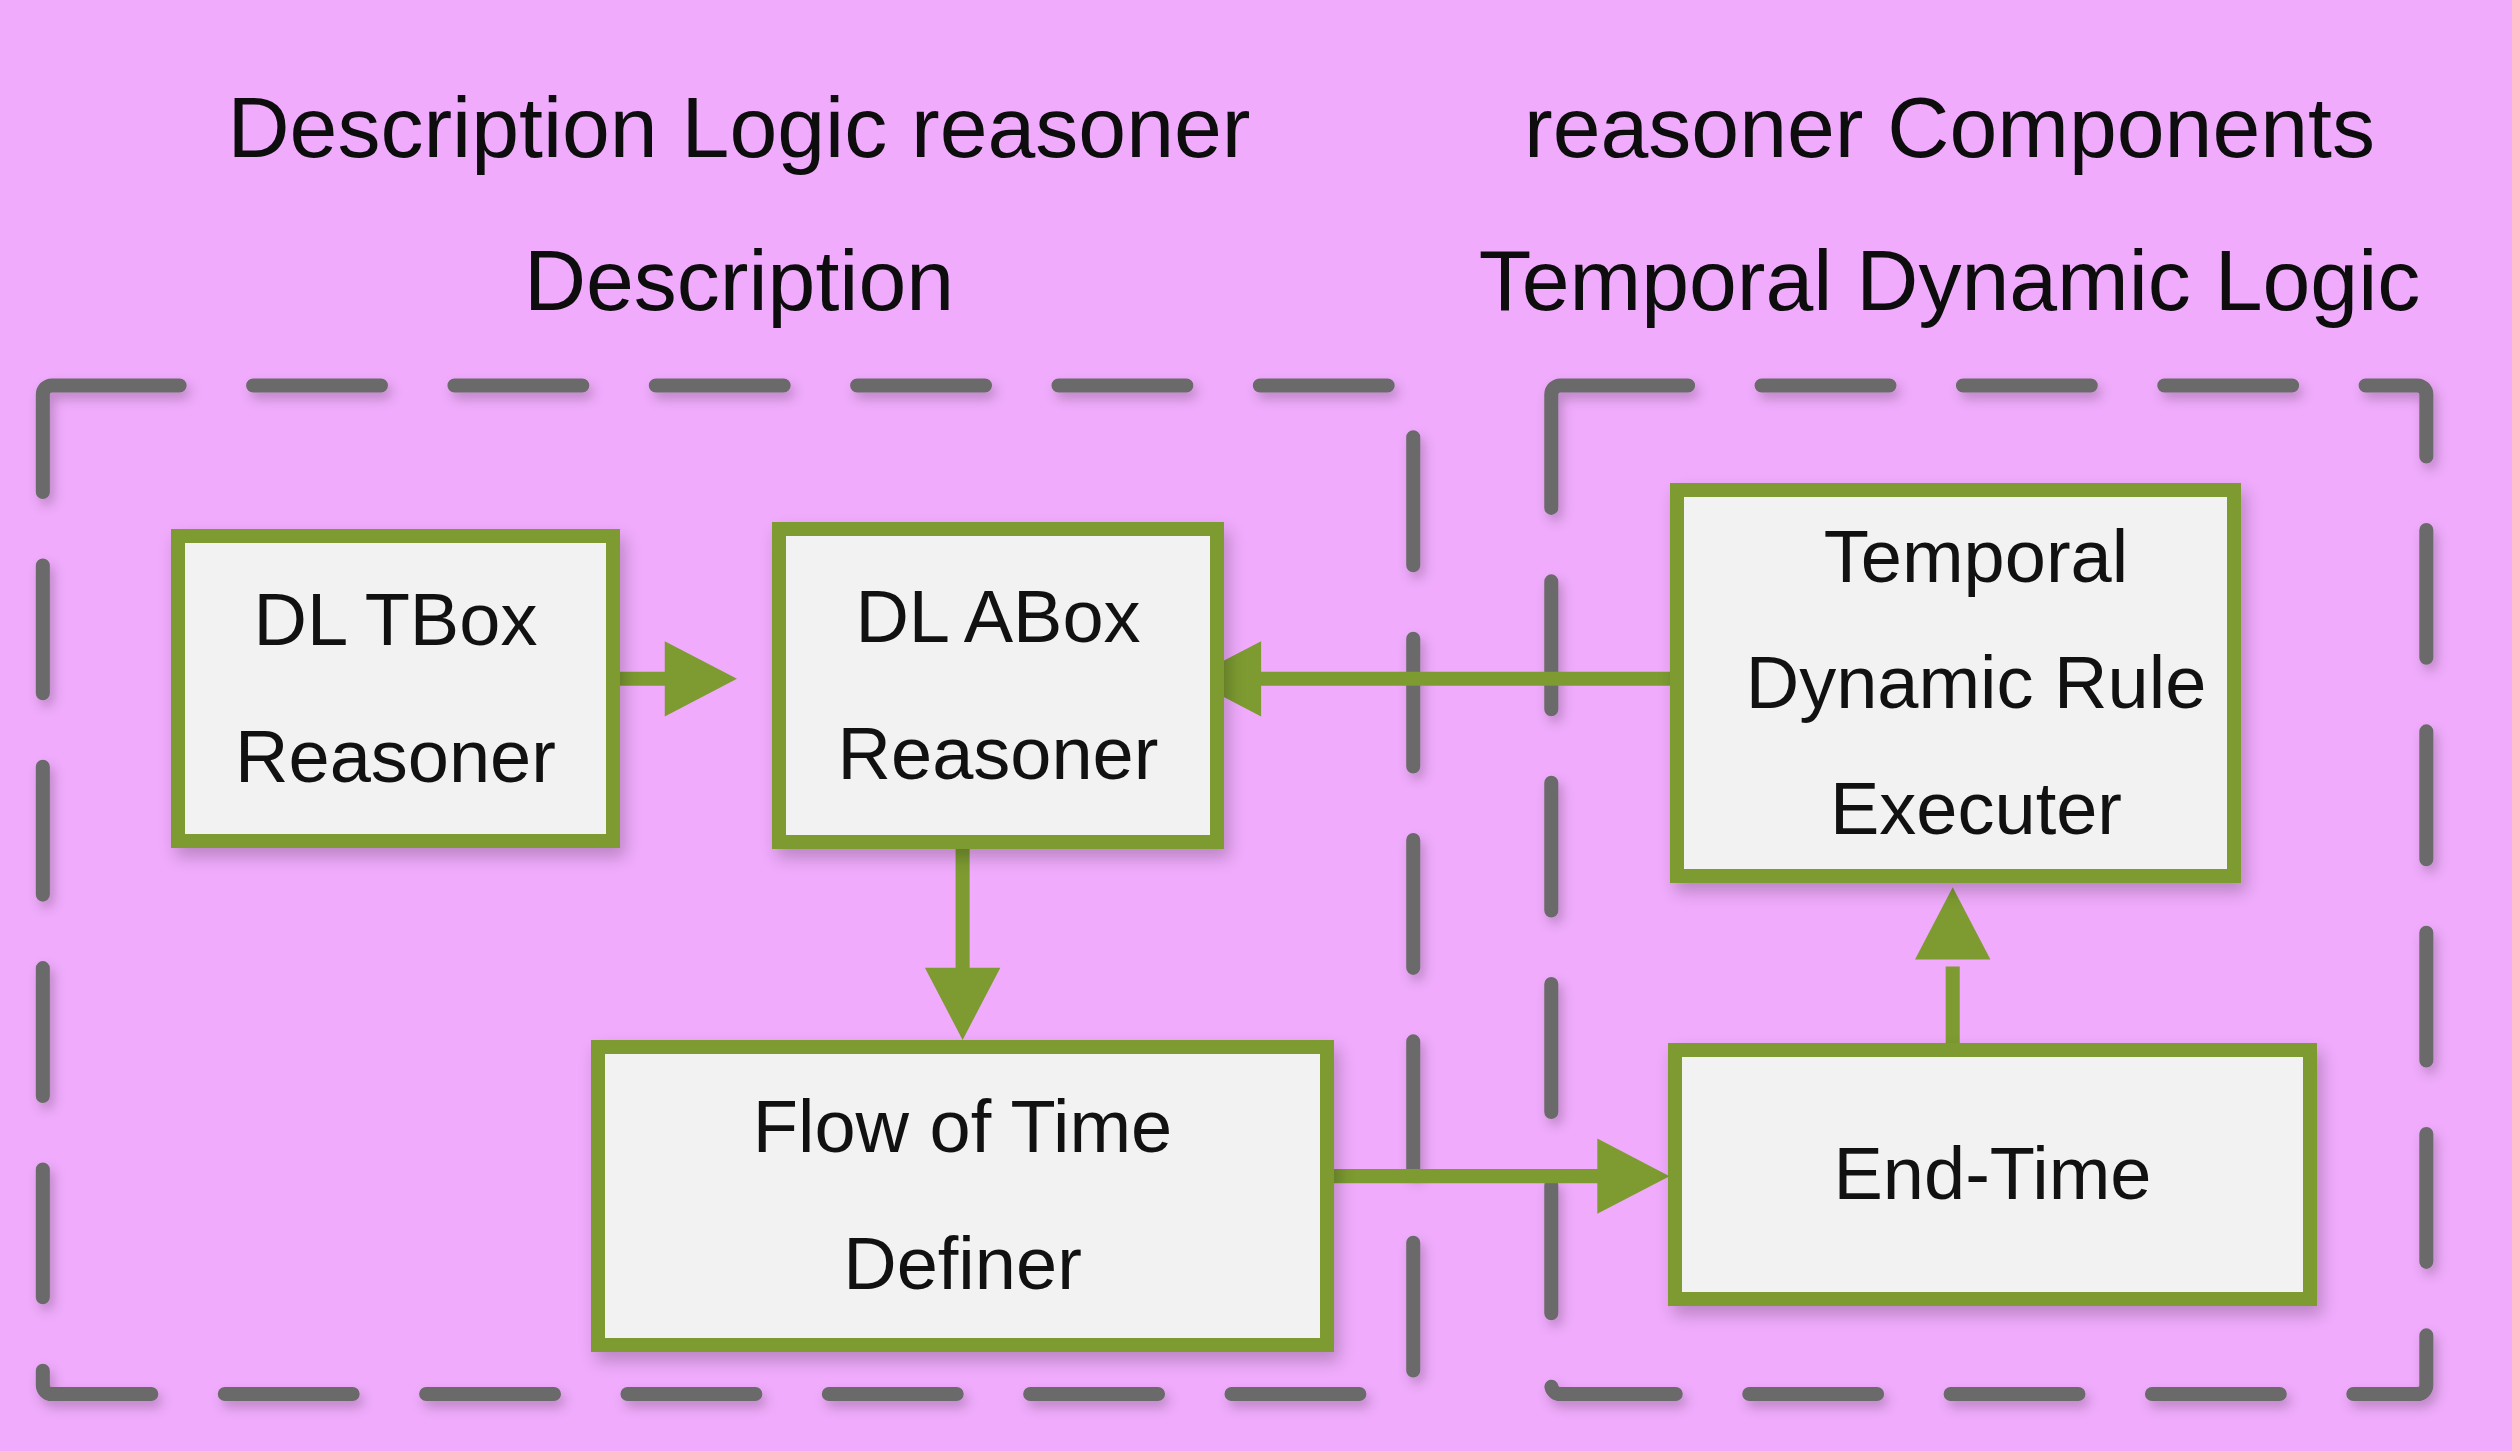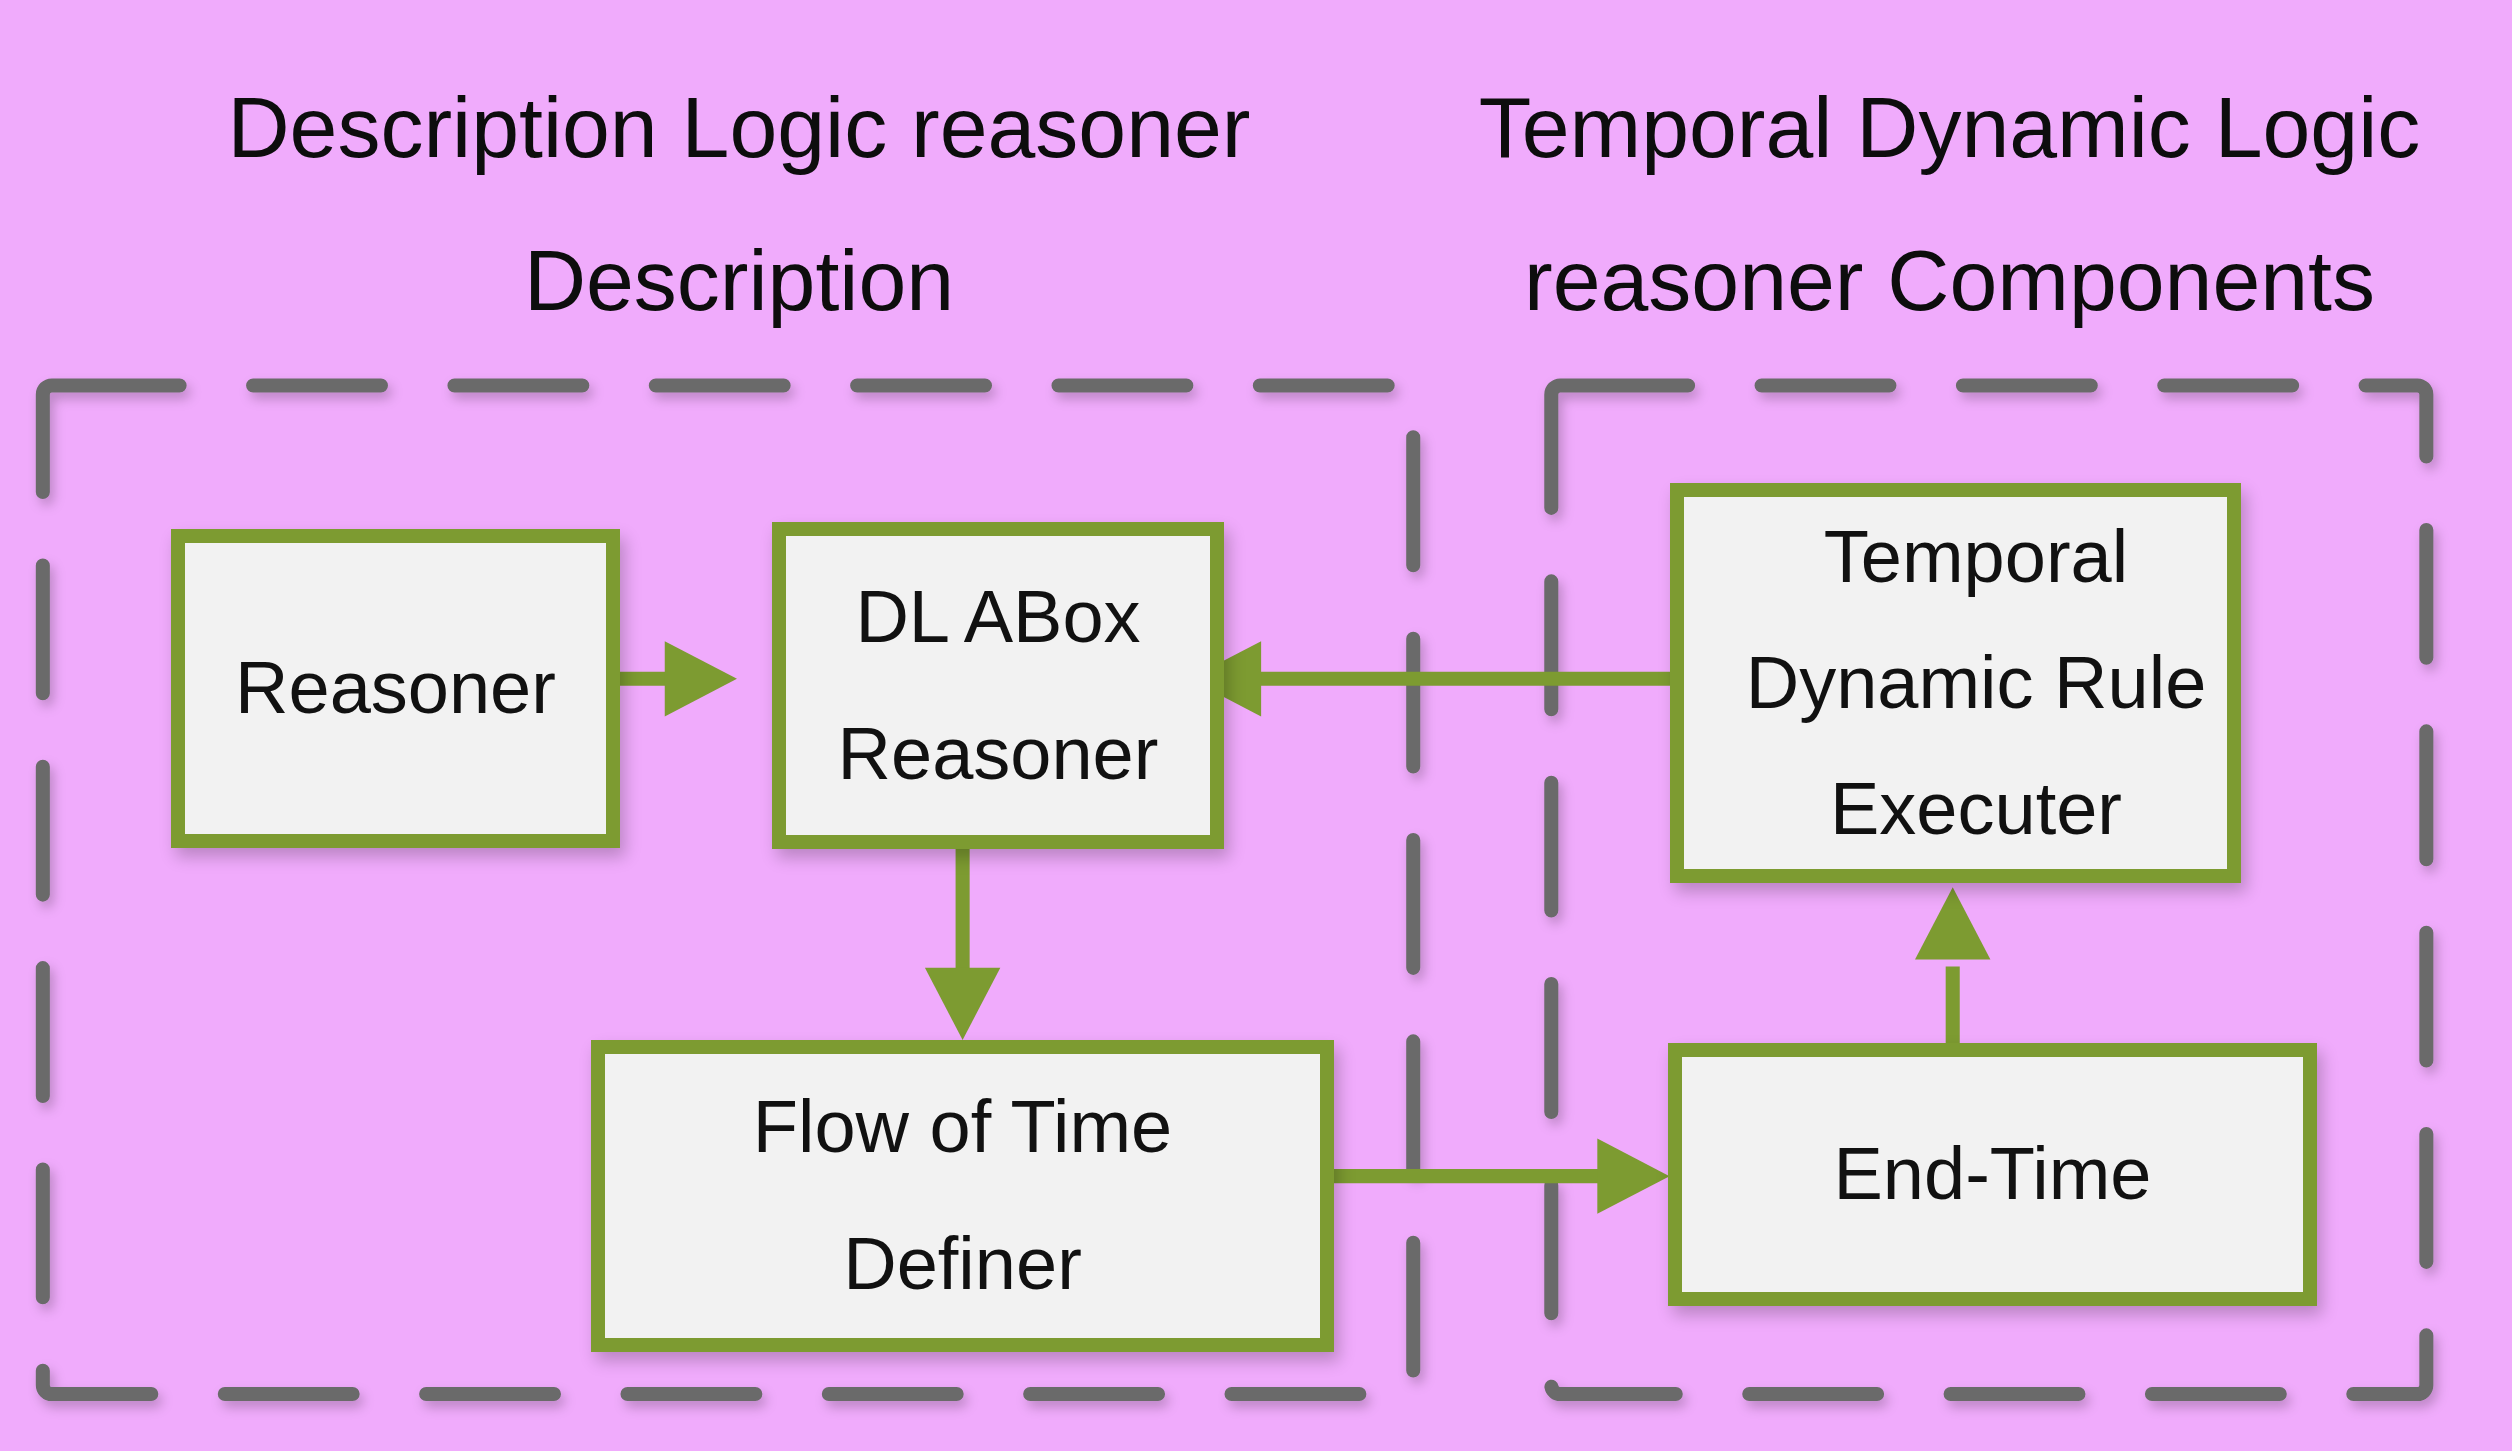--- a/index.html
+++ b/index.html
@@ -94,25 +94,26 @@
       <line x1="3055" y1="1640" x2="3055" y2="1512" stroke="#7D9B31" stroke-width="22"></line>
       <polygon points="3055,1388 2996,1501 3114,1501" fill="#7D9B31"></polygon>
     </g>
   </svg>
 
   <div class="title title-left">
     <div>Description Logic reasoner</div>
     <div>Description</div>
   </div>
   <div class="title title-right">
+    <div>reasoner Components</div>
     <div>Temporal Dynamic Logic</div>
-    <div>reasoner Components</div>
   </div>
 
   <div class="node node-tbox">
+    <div>DL TBox</div>
     <div>Reasoner</div>
   </div>
 
   <div class="node node-abox">
     <div>DL ABox</div>
     <div>Reasoner</div>
   </div>
 
   <div class="node node-flow">
     <div>Flow of Time</div>

